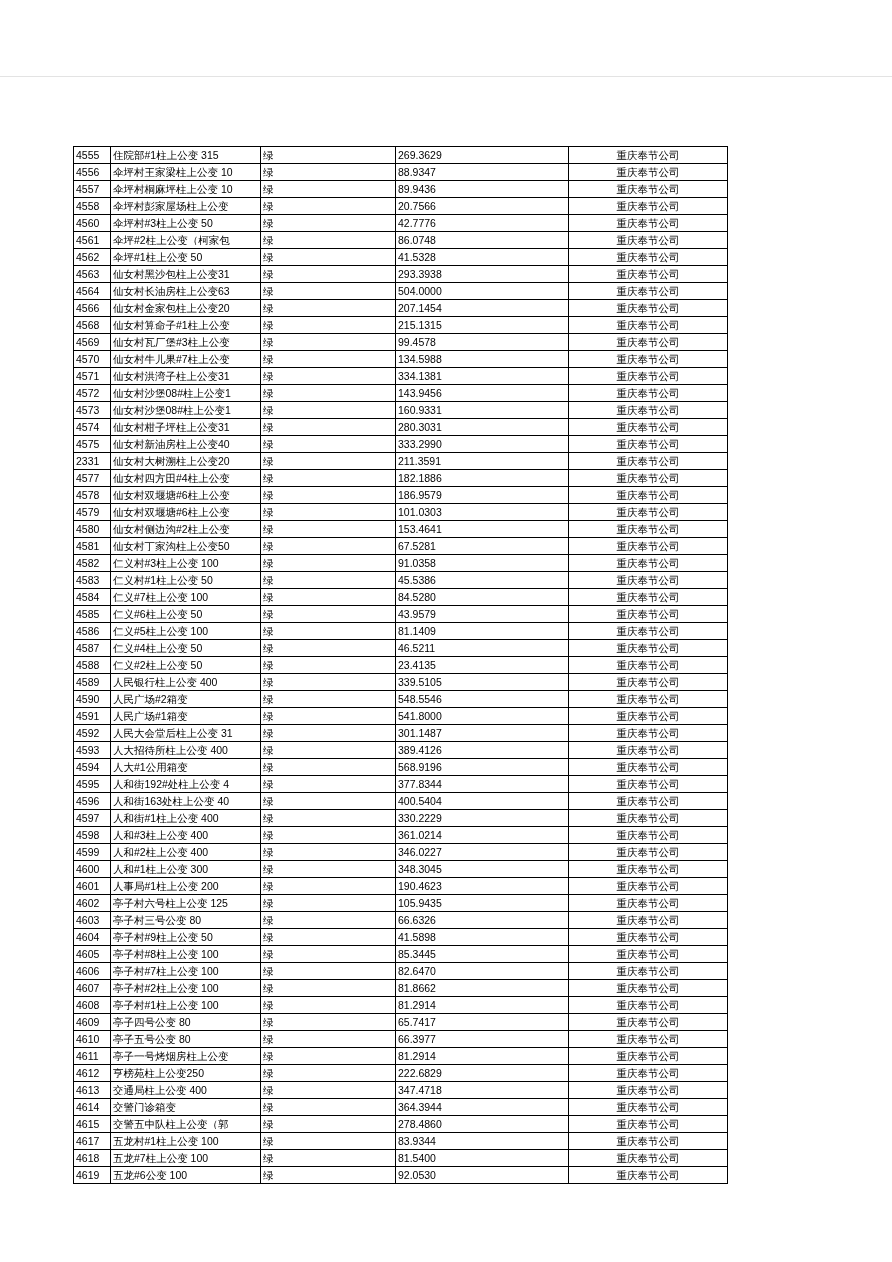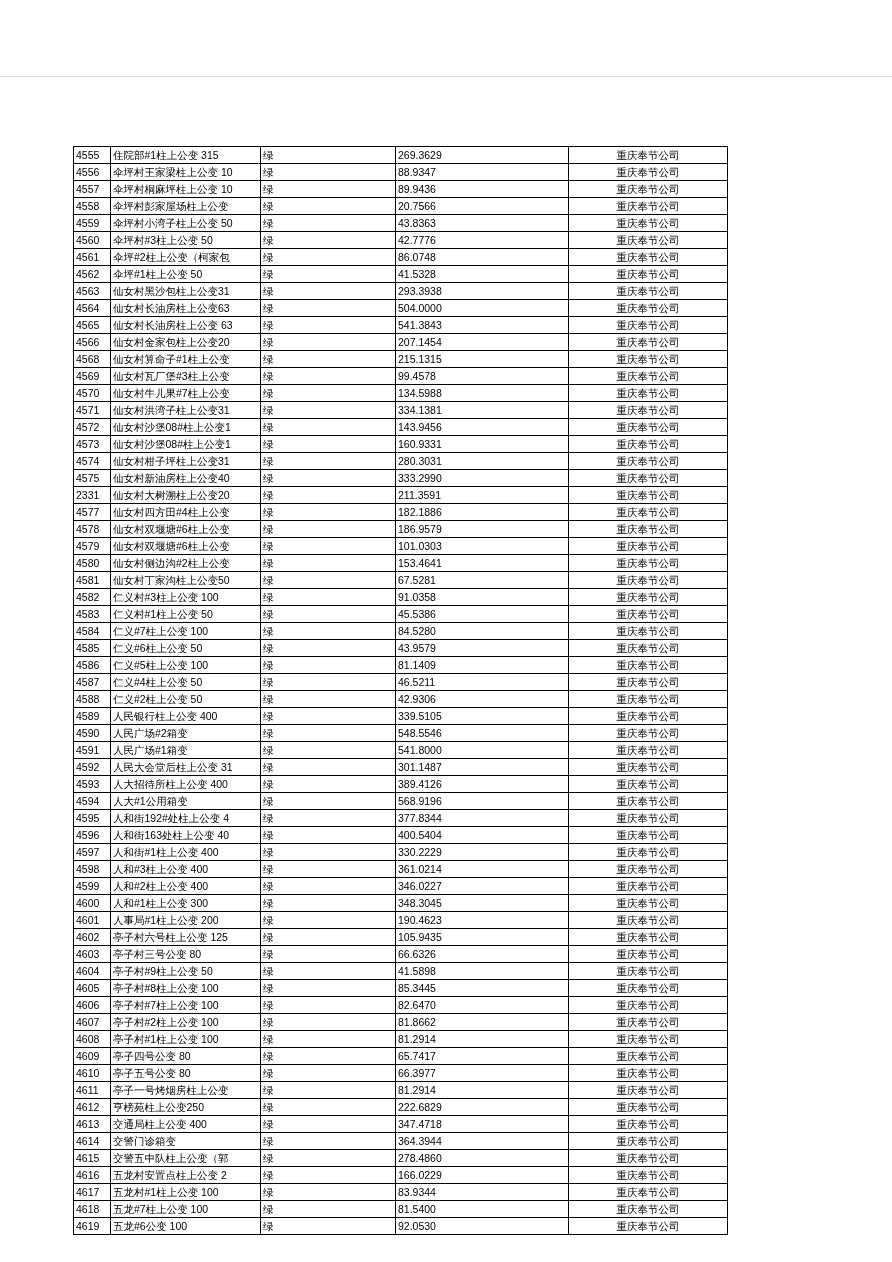--- a/index.html
+++ b/index.html
@@ -132,29 +132,20 @@
           <tr>
             <td class="c-id">4558</td>
             <td class="c-name">
               <span class="nm">伞坪村彭家屋场柱上公变</span>
             </td>
             <td class="c-flag">绿</td>
             <td class="c-value">20.7566</td>
             <td class="c-org">重庆奉节公司</td>
           </tr>
           <tr>
-            <td class="c-id">4559</td>
-            <td class="c-name">
-              <span class="nm">伞坪村小湾子柱上公变 50</span>
-            </td>
-            <td class="c-flag">绿</td>
-            <td class="c-value">43.8363</td>
-            <td class="c-org">重庆奉节公司</td>
-          </tr>
-          <tr>
             <td class="c-id">4560</td>
             <td class="c-name">
               <span class="nm">伞坪村#3柱上公变 50</span>
             </td>
             <td class="c-flag">绿</td>
             <td class="c-value">42.7776</td>
             <td class="c-org">重庆奉节公司</td>
           </tr>
           <tr>
             <td class="c-id">4561</td>
@@ -186,29 +177,20 @@
           <tr>
             <td class="c-id">4564</td>
             <td class="c-name">
               <span class="nm">仙女村长油房柱上公变63</span>
             </td>
             <td class="c-flag">绿</td>
             <td class="c-value">504.0000</td>
             <td class="c-org">重庆奉节公司</td>
           </tr>
           <tr>
-            <td class="c-id">4565</td>
-            <td class="c-name">
-              <span class="nm">仙女村长油房柱上公变 63</span>
-            </td>
-            <td class="c-flag">绿</td>
-            <td class="c-value">541.3843</td>
-            <td class="c-org">重庆奉节公司</td>
-          </tr>
-          <tr>
             <td class="c-id">4566</td>
             <td class="c-name">
               <span class="nm">仙女村金家包柱上公变20</span>
             </td>
             <td class="c-flag">绿</td>
             <td class="c-value">207.1454</td>
             <td class="c-org">重庆奉节公司</td>
           </tr>
           <tr>
             <td class="c-id">4568</td>
@@ -389,21 +371,21 @@
             <td class="c-flag">绿</td>
             <td class="c-value">46.5211</td>
             <td class="c-org">重庆奉节公司</td>
           </tr>
           <tr>
             <td class="c-id">4588</td>
             <td class="c-name">
               <span class="nm">仁义#2柱上公变  50</span>
             </td>
             <td class="c-flag">绿</td>
-            <td class="c-value">42.9306</td>
+            <td class="c-value">23.4135</td>
             <td class="c-org">重庆奉节公司</td>
           </tr>
           <tr>
             <td class="c-id">4589</td>
             <td class="c-name">
               <span class="nm">人民银行柱上公变 400</span>
             </td>
             <td class="c-flag">绿</td>
             <td class="c-value">339.5105</td>
             <td class="c-org">重庆奉节公司</td>
@@ -633,29 +615,20 @@
             <td class="c-value">364.3944</td>
             <td class="c-org">重庆奉节公司</td>
           </tr>
           <tr>
             <td class="c-id">4615</td>
             <td class="c-name">
               <span class="nm">交警五中队柱上公变（郭</span>
             </td>
             <td class="c-flag">绿</td>
             <td class="c-value">278.4860</td>
-            <td class="c-org">重庆奉节公司</td>
-          </tr>
-          <tr>
-            <td class="c-id">4616</td>
-            <td class="c-name">
-              <span class="nm">五龙村安置点柱上公变  2</span>
-            </td>
-            <td class="c-flag">绿</td>
-            <td class="c-value">166.0229</td>
             <td class="c-org">重庆奉节公司</td>
           </tr>
           <tr>
             <td class="c-id">4617</td>
             <td class="c-name">
               <span class="nm">五龙村#1柱上公变  100</span>
             </td>
             <td class="c-flag">绿</td>
             <td class="c-value">83.9344</td>
             <td class="c-org">重庆奉节公司</td>

